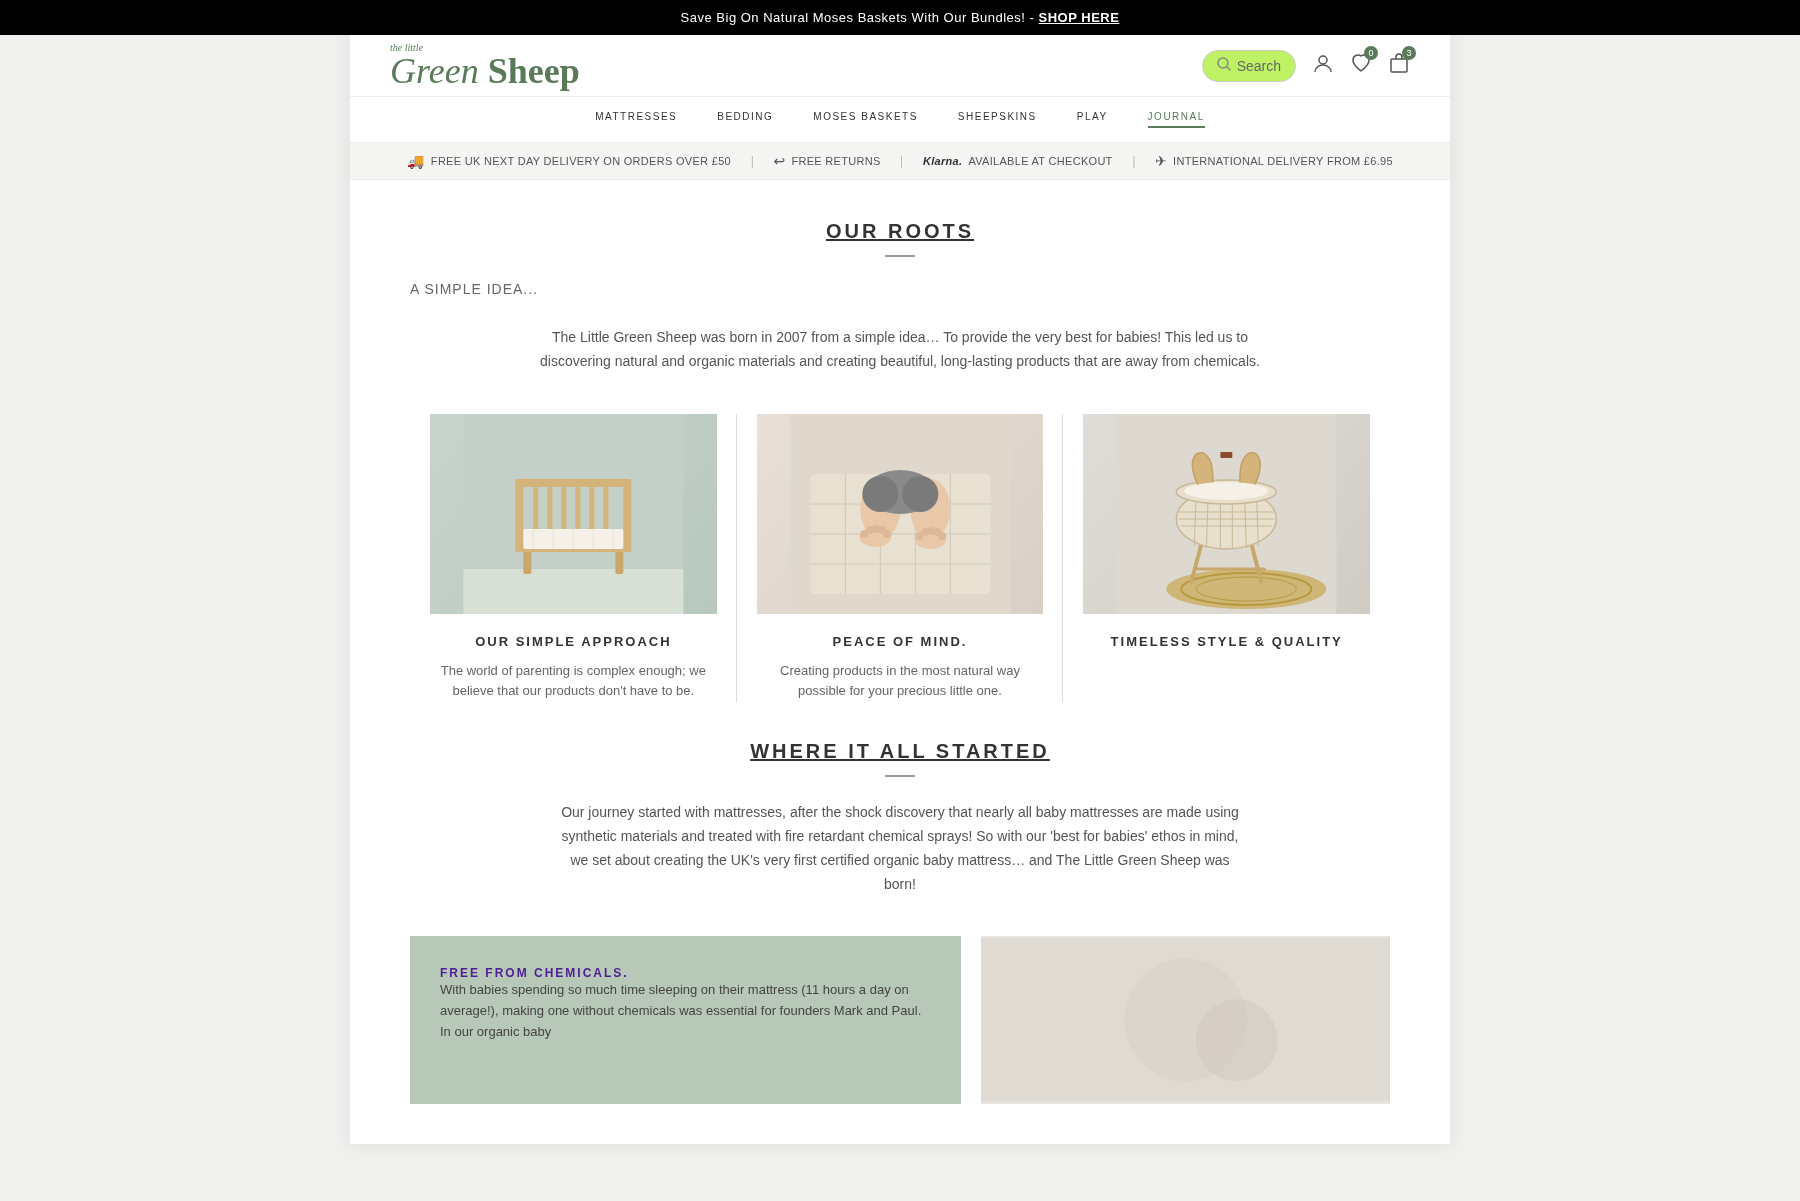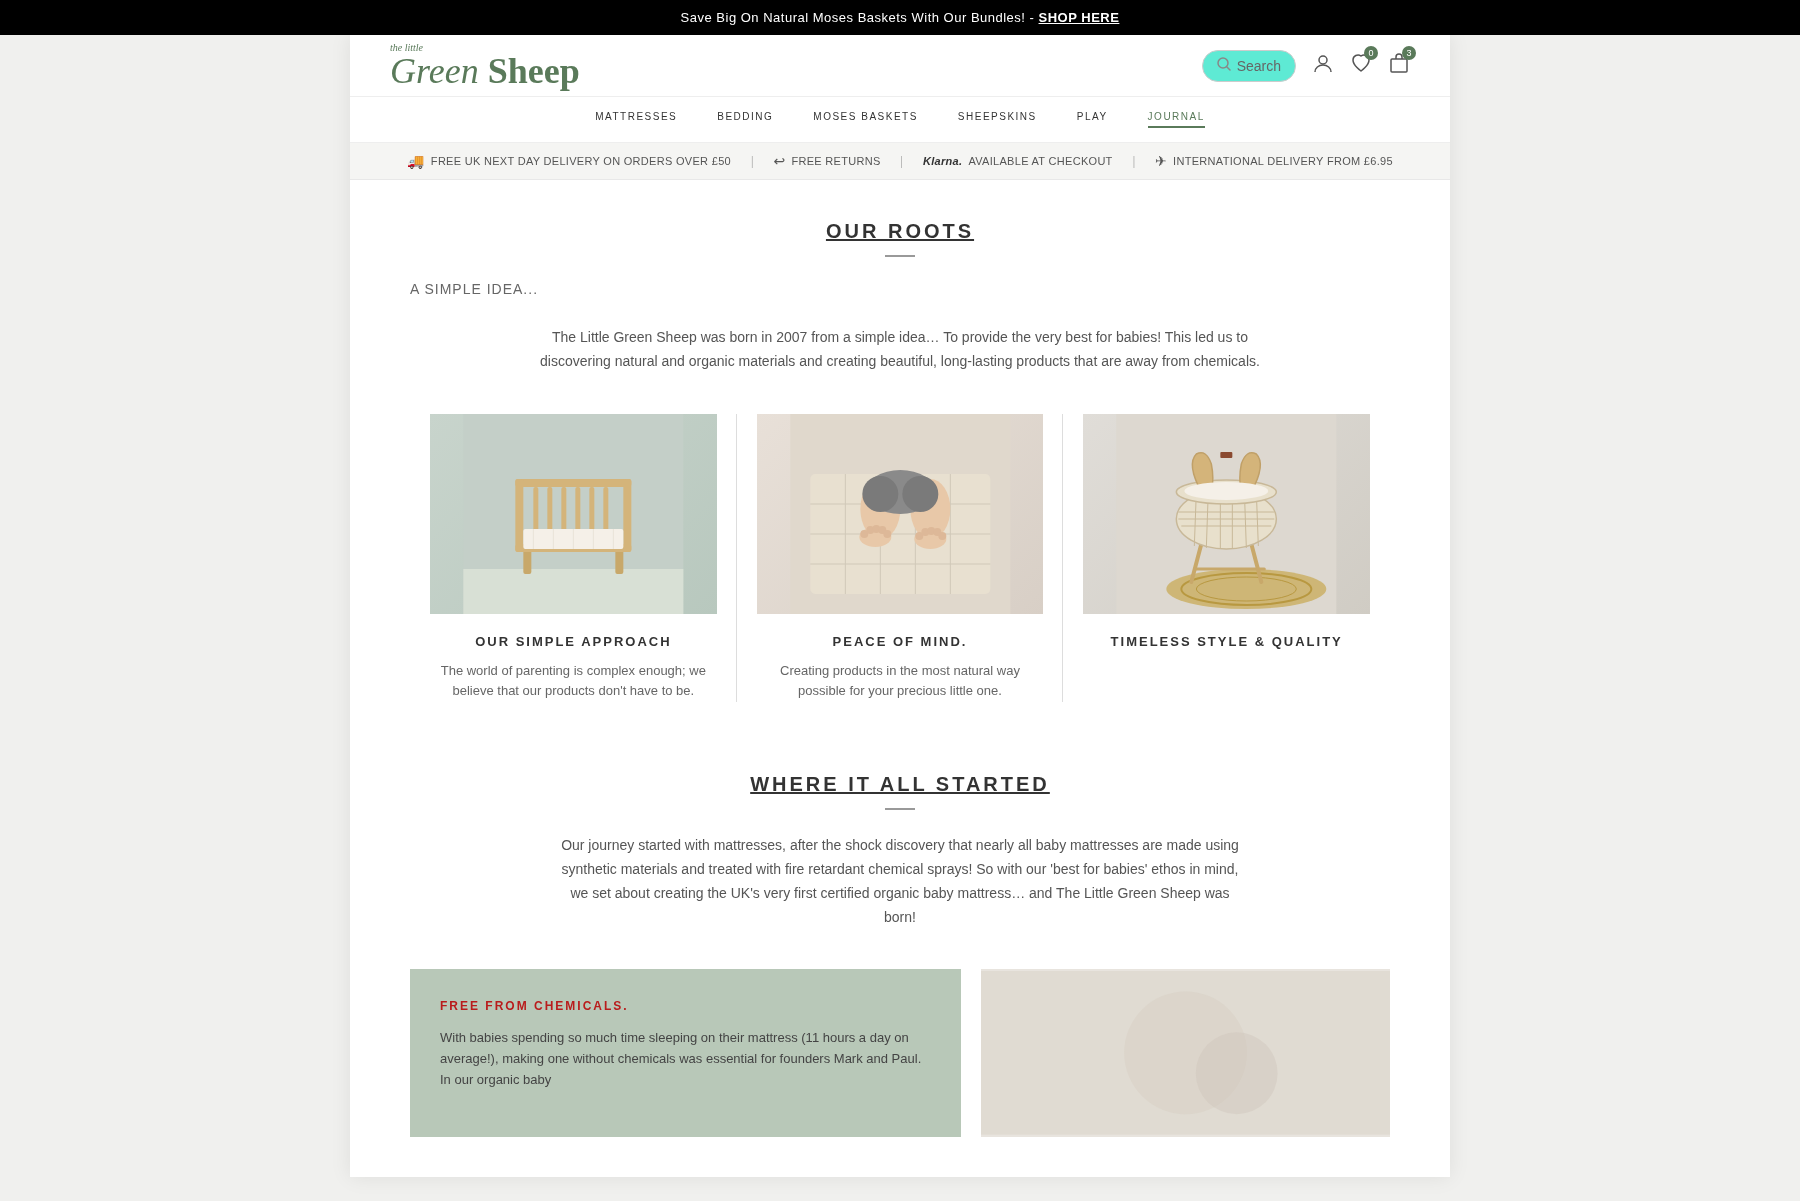--- a/index.html
+++ b/index.html
@@ -77,21 +77,21 @@
       align-items: center;
       gap: 16px;
     }
     .search-box {
       display: flex;
       align-items: center;
       border: 1px solid #ccc;
       border-radius: 20px;
       padding: 6px 14px;
       gap: 6px;
-      background: #5eead4;
+      background: #bef264;
     }
     .search-icon-svg {
       color: #888;
       font-size: 14px;
     }
     .search-label {
       font-size: 14px;
       color: #666;
       font-family: Arial, sans-serif;
     }
@@ -226,21 +226,21 @@
       color: #555;
       line-height: 1.7;
       max-width: 720px;
       margin: 0 auto 40px;
     }
 
     
     .three-col {
       display: flex;
       gap: 0;
-      margin-bottom: 71px;
+      margin-bottom: 38px;
       border-top: none;
     }
     .col-item {
       flex: 1;
       padding: 0 20px;
       text-align: center;
       position: relative;
     }
     .col-item:not(:last-child)::after {
       content: '';
@@ -320,23 +320,23 @@
     }
     .bottom-right {
       flex: 1;
       background: #e8e4de;
       min-height: 120px;
     }
     .bottom-section-title {
       font-family: Arial, sans-serif;
       font-size: 12px;
       letter-spacing: 2px;
-      color: #b91c1c;
+      color: #4c1d95;
       text-transform: uppercase;
-      margin-bottom: 15px;
+      margin-bottom: 0;
     }
     .bottom-section-text {
       font-family: Arial, sans-serif;
       font-size: 13px;
       color: #444;
       line-height: 1.6;
     }
   </style>
 </head>
 <body>

